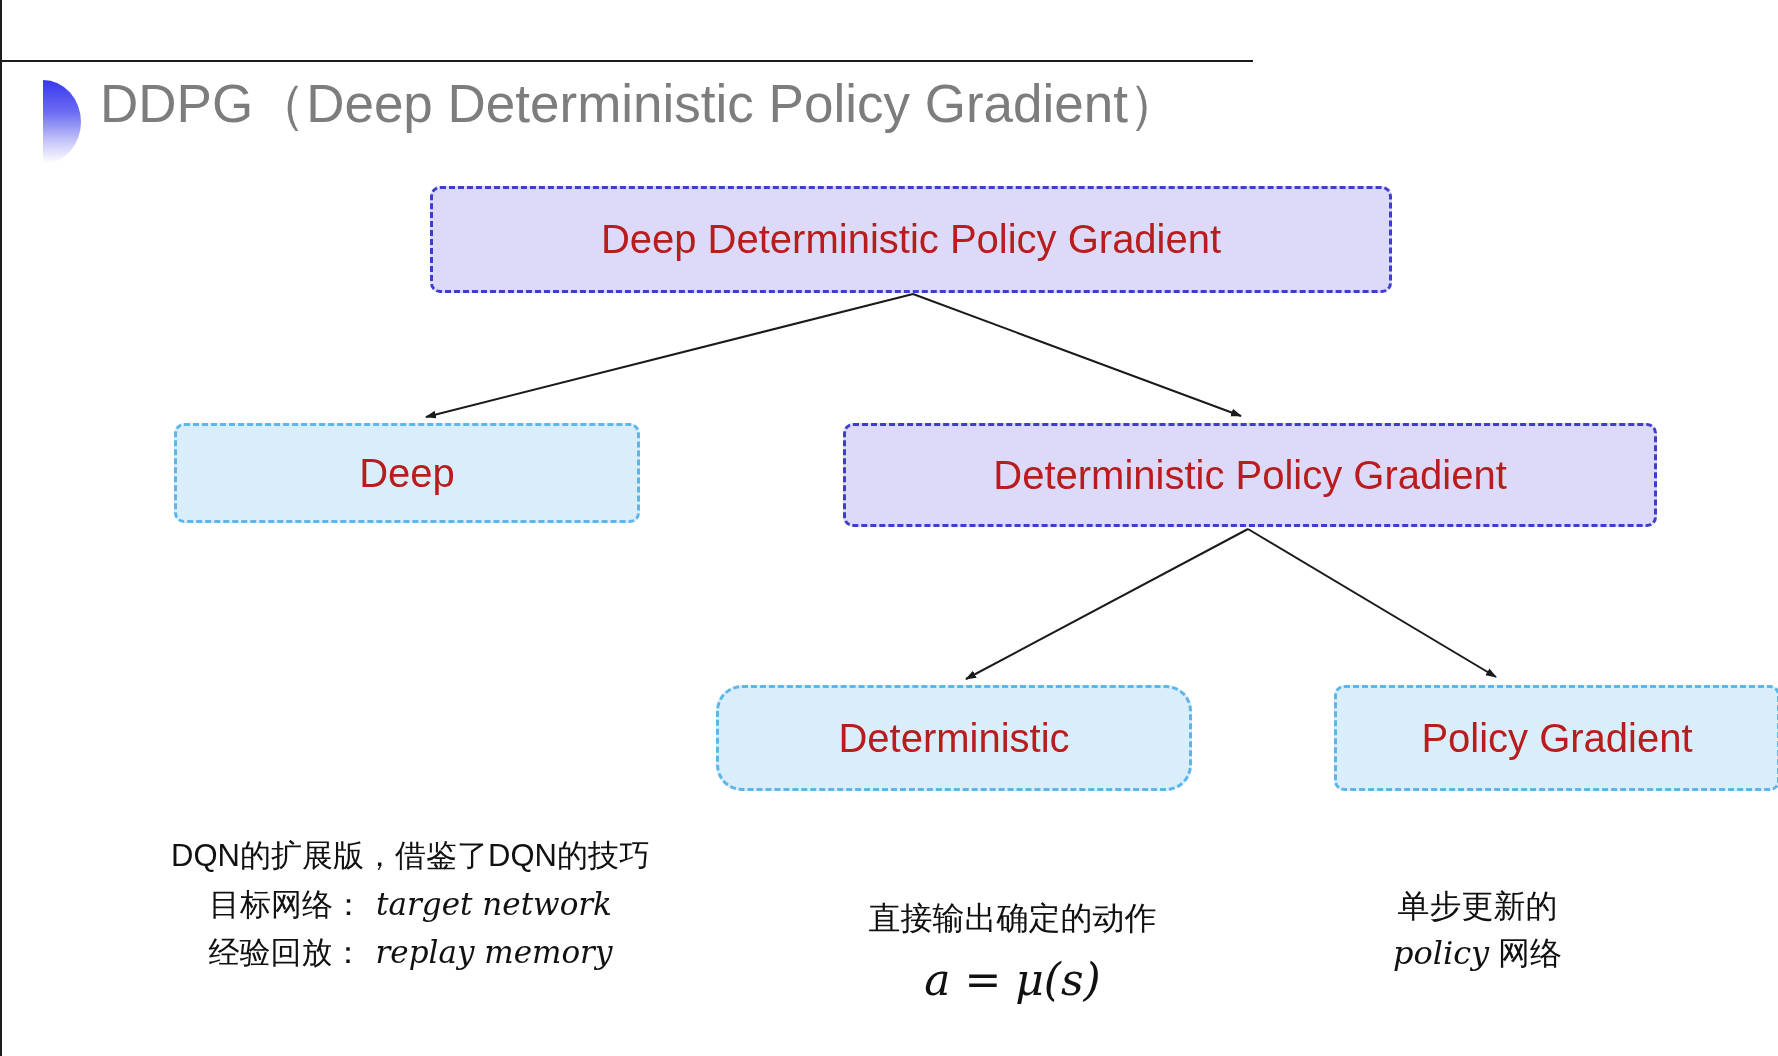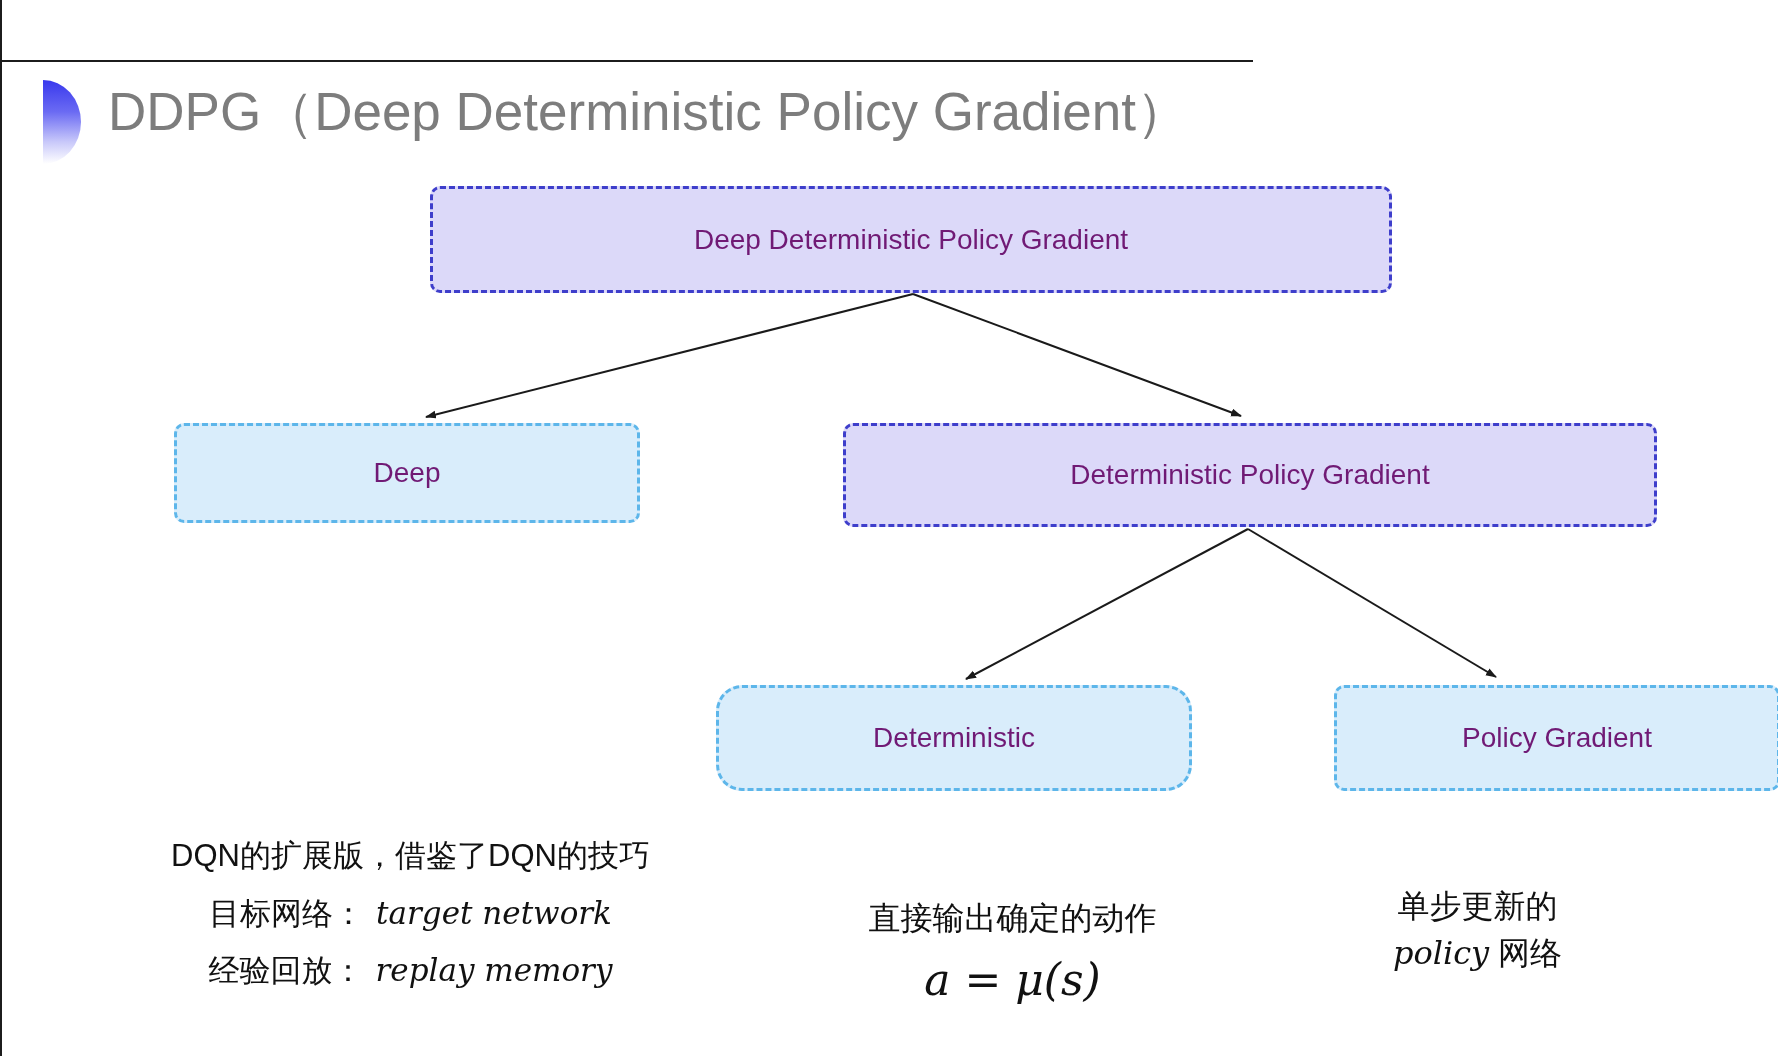--- a/index.html
+++ b/index.html
@@ -13,46 +13,46 @@
   .edge-left  { position:absolute; left:0; top:0; width:2px; height:1056px; background:#1c1c1c; }
   .edge-top   { position:absolute; left:0; top:60px; width:1253px; height:2px; background:#1c1c1c; }
 
   
   .bullet {
     position:absolute; left:43px; top:80px; width:38px; height:84px;
     border-radius:0 100% 100% 0 / 0 50% 50% 0;
     background:linear-gradient(180deg, var(--bullet-top,#3838ed) 0%, #6b6bf3 38%, #c9c9fa 74%, #ffffff 100%);
   }
   .title {
-    position:absolute; left:100px; top:72px; margin:8px;
+    position:absolute; left:100px; top:72px; margin:0;
     font-size:53px; font-weight:500; line-height:1.2;
     color:var(--title-gray,#7d7d7d); white-space:nowrap;
   }
 
   
   .node {
     position:absolute; box-sizing:border-box;
     display:flex; align-items:center; justify-content:center;
-    border-radius:10px; font-size:28px; font-weight:500; color:#701a75;
+    border-radius:10px; font-size:40px; font-weight:500; color:#b91c1c;
     white-space:nowrap;
   }
   .node.purple { background:var(--purple-fill,#dcd9f9); border:3px dashed var(--purple-border,#3e3ecb); }
   .node.blue   { background:var(--blue-fill,#d9edfb);   border:3px dashed var(--blue-border,#5db6ea); }
 
   .node-root { left:430px; top:186px; width:962px; height:107px; }
   .node-deep { left:174px; top:423px; width:466px; height:100px; }
   .node-dpg  { left:843px; top:423px; width:814px; height:104px; }
   .node-det  { left:716px; top:685px; width:476px; height:106px;border-radius:26px; }
   .node-pg   { left:1334px; top:685px; width:446px; height:106px; }
 
   .arrows { position:absolute; left:0; top:0; width:1778px; height:1056px; pointer-events:none; }
 
   
   .note { position:absolute; display:flex; flex-direction:column; align-items:center; text-align:center; }
-  .note-left  { left:118px; top:838px; width:585px; gap:22px; font-size:31px;align-items:center; }
+  .note-left  { left:118px; top:838px; width:585px; gap:13px; font-size:31px;align-items:center; }
   .note-mid   { left:820px; top:852px; width:385px; gap:18px; font-size:32px;margin-top:48px; }
   .note-right { left:1330px; top:888px; width:295px; gap:10px; font-size:32px; }
   .note-line { line-height:1.15; white-space:nowrap; }
   .ser {
     font-family:"DejaVu Serif","Liberation Serif",serif;
     font-style:italic;
   }
   .note-line .ser { margin-left:12px;font-style:italic; }
   .formula { font-size:44px; }
   .formula .ser { margin-left:0; }

